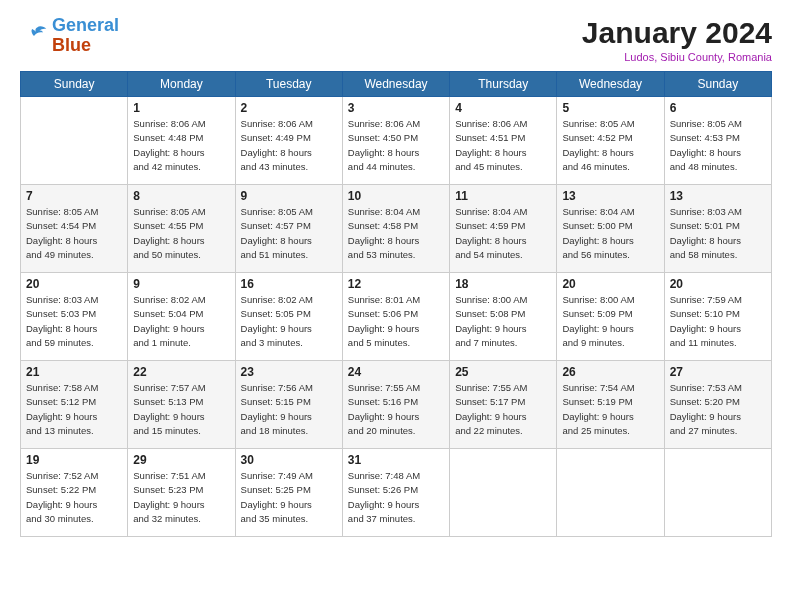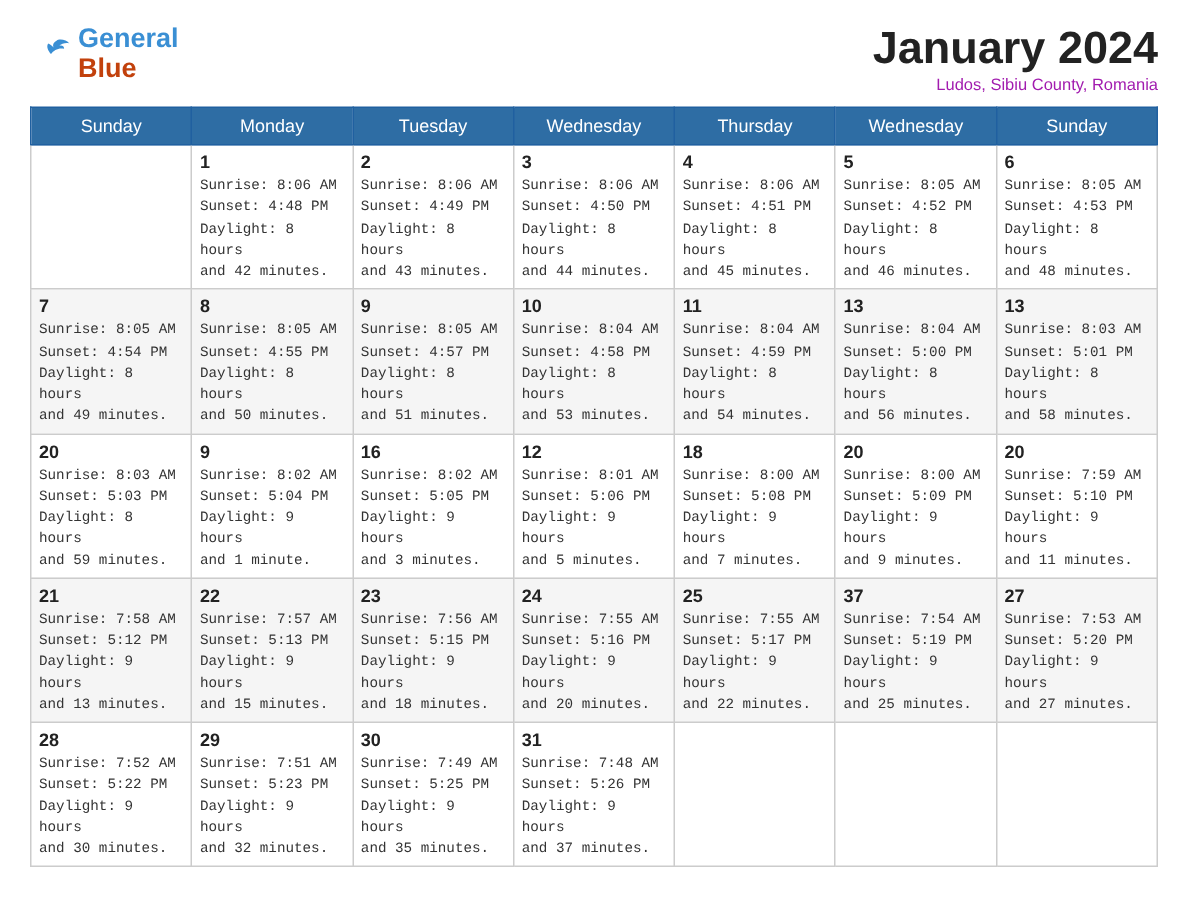--- a/index.html
+++ b/index.html
@@ -86,21 +86,20 @@
       font-weight: bold;
       font-size: 12px;
       color: #222;
       display: block;
       margin-bottom: 2px;
     }
     .day-info {
       font-size: 9.5px;
       color: #333;
       line-height: 1.5;
-      font-family: Liberation Mono, monospace;
     }
     .empty-cell {
       background: #f9f9f9;
     }
   </style>
 </head>
 <body>
 
 <div class="page">
   <div class="header">
@@ -234,31 +233,31 @@
           </td>
           <td>
             <span class="day-num">24</span>
             <div class="day-info">Sunrise: 7:55 AM<br>Sunset: 5:16 PM<br>Daylight: 9 hours<br>and 20 minutes.</div>
           </td>
           <td>
             <span class="day-num">25</span>
             <div class="day-info">Sunrise: 7:55 AM<br>Sunset: 5:17 PM<br>Daylight: 9 hours<br>and 22 minutes.</div>
           </td>
           <td>
-            <span class="day-num">37</span>
+            <span class="day-num">26</span>
             <div class="day-info">Sunrise: 7:54 AM<br>Sunset: 5:19 PM<br>Daylight: 9 hours<br>and 25 minutes.</div>
           </td>
           <td>
             <span class="day-num">27</span>
             <div class="day-info">Sunrise: 7:53 AM<br>Sunset: 5:20 PM<br>Daylight: 9 hours<br>and 27 minutes.</div>
           </td>
         </tr>
         <tr>
           <td>
-            <span class="day-num">28</span>
+            <span class="day-num">19</span>
             <div class="day-info">Sunrise: 7:52 AM<br>Sunset: 5:22 PM<br>Daylight: 9 hours<br>and 30 minutes.</div>
           </td>
           <td>
             <span class="day-num">29</span>
             <div class="day-info">Sunrise: 7:51 AM<br>Sunset: 5:23 PM<br>Daylight: 9 hours<br>and 32 minutes.</div>
           </td>
           <td>
             <span class="day-num">30</span>
             <div class="day-info">Sunrise: 7:49 AM<br>Sunset: 5:25 PM<br>Daylight: 9 hours<br>and 35 minutes.</div>
           </td>

